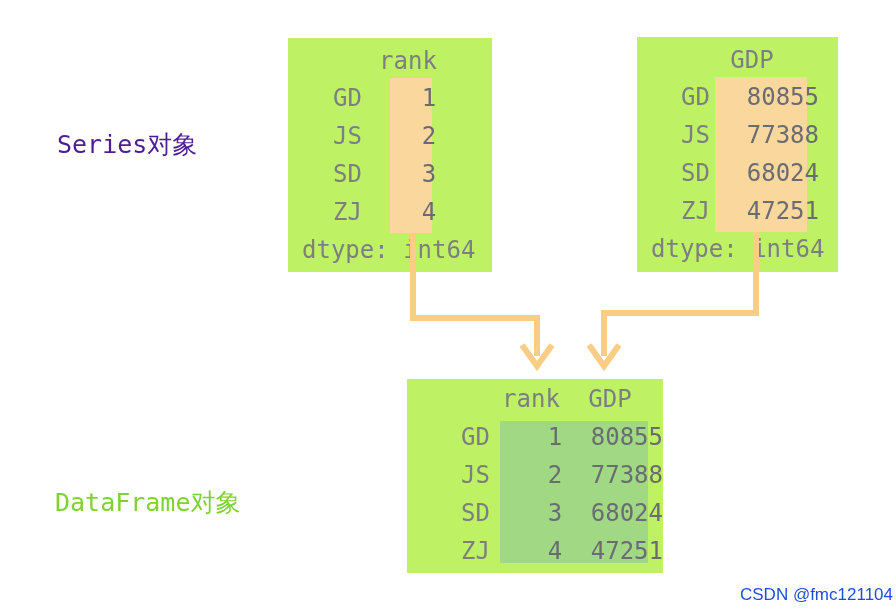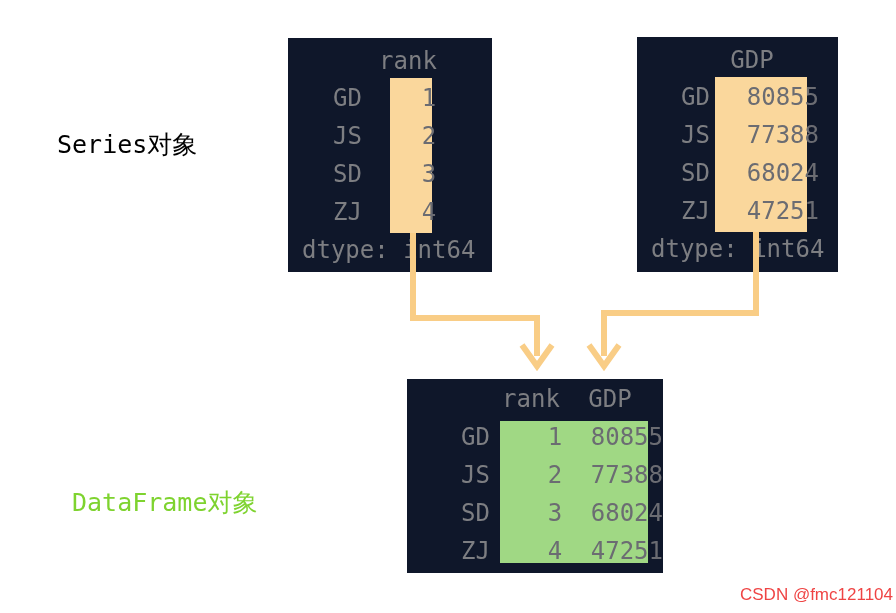--- a/index.html
+++ b/index.html
@@ -1,24 +1,24 @@
 <!DOCTYPE html>
 <html><head>
 <meta charset="utf-8">
 <style>
   html, body { margin: 0; padding: 0; background: #ffffff; }
   .canvas {
     position: relative; width: 896px; height: 613px; background: #ffffff;
     overflow: hidden; font-family: "DejaVu Sans Mono", "Liberation Mono", monospace;
   }
   .obj-label { position: absolute; font-size: 25px; white-space: nowrap; }
-  .series-label { left: 57px; top: 128px; color: #000000; }
-  .df-label { left: 55px; top: 486px; color: #7ed32f; margin-left: 17px; }
+  .series-label { left: 57px; top: 128px; color: #4c1d95; }
+  .df-label { left: 55px; top: 486px; color: #7ed32f; }
 
-  .box { position: absolute; background: #0f172a; color: #7d7e82; font-size: 24px; }
+  .box { position: absolute; background: #bef264; color: #7d7e82; font-size: 24px; }
   .series-box-rank { left: 288px; top: 38px;  width: 204px; height: 234px; }
   .series-box-gdp  { left: 637px; top: 37px;  width: 201px; height: 235px; }
   .df-box          { left: 407px; top: 379px; width: 256px; height: 194px; }
 
   .hl { position: absolute; }
   .hl-rank { left: 102px; top: 40px; width: 42px;  height: 155px; background: #fad79c; }
   .hl-gdp  { left: 78px;  top: 40px; width: 92px;  height: 155px; background: #fad79c; }
   .hl-df   { left: 93px;  top: 42px; width: 148px; height: 142px; background: #a0d884; }
 
   .sheader { position: absolute; top: 6px; height: 34px; line-height: 34px;
@@ -41,21 +41,21 @@
   .val-rank { left: 102px; width: 42px; text-align: center; }
   .val-gdp  { left: 78px;  width: 86px; text-align: right; }
   .val-df-rank { left: 93px;  width: 74px; text-align: center; }
   .val-df-gdp  { left: 158px; width: 80px; text-align: right; }
 
   .dtype { position: absolute; left: 14px; top: 195px; height: 34px; line-height: 34px; white-space: nowrap; }
 
   .arrows { position: absolute; left: 0; top: 0; pointer-events: none; }
 
   .watermark { position: absolute; right: 3px; top: 585px; font-size: 17px;
-               color: #ef4444; font-family: "Liberation Sans", sans-serif; }
+               color: #1d4ed8; font-family: "Liberation Sans", sans-serif; }
 </style>
 </head>
 <body>
 
 <div class="canvas">
 
   <div class="obj-label series-label">Series对象</div>
   <div class="obj-label df-label">DataFrame对象</div>
 
   <div class="box series-box-rank">

